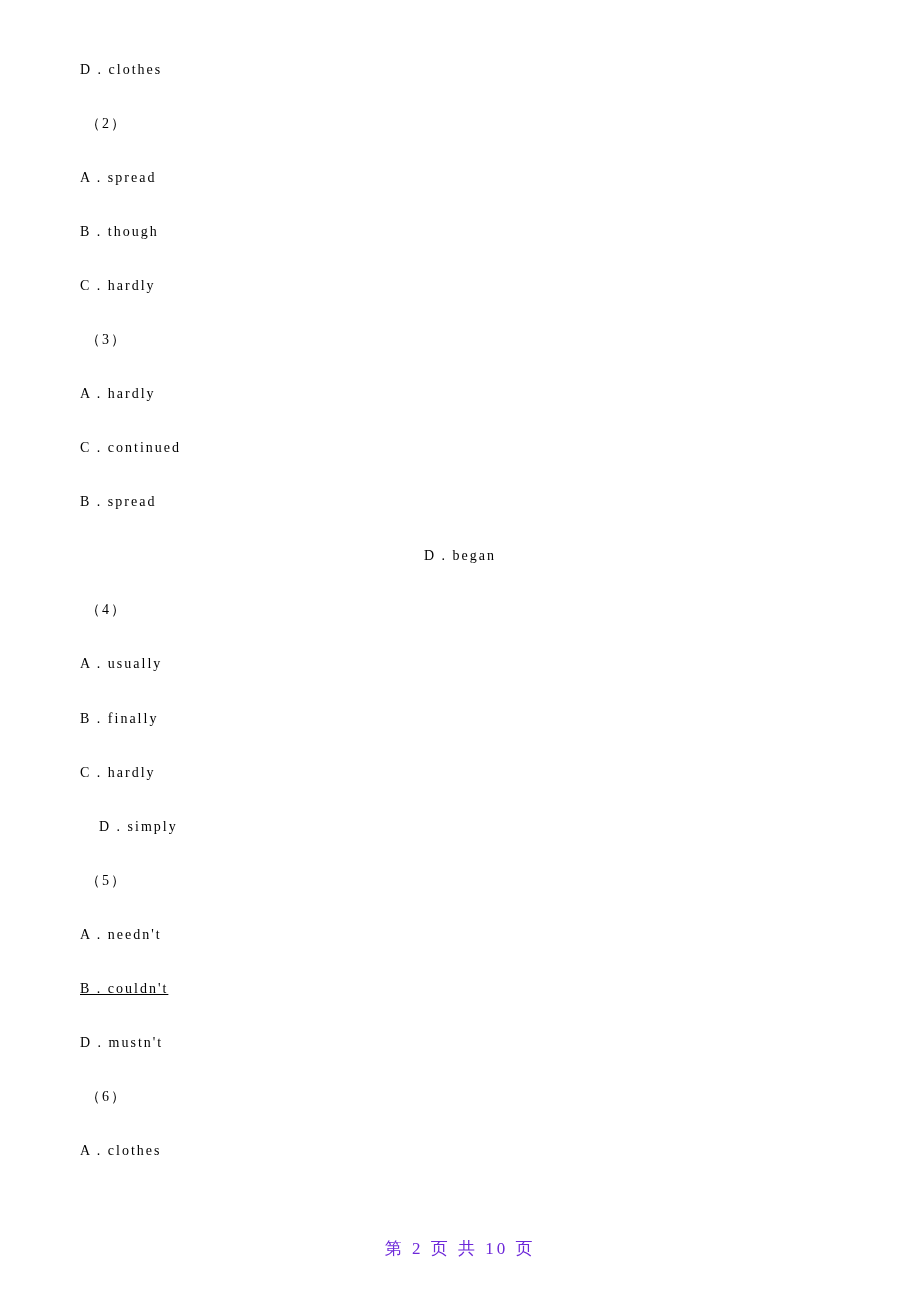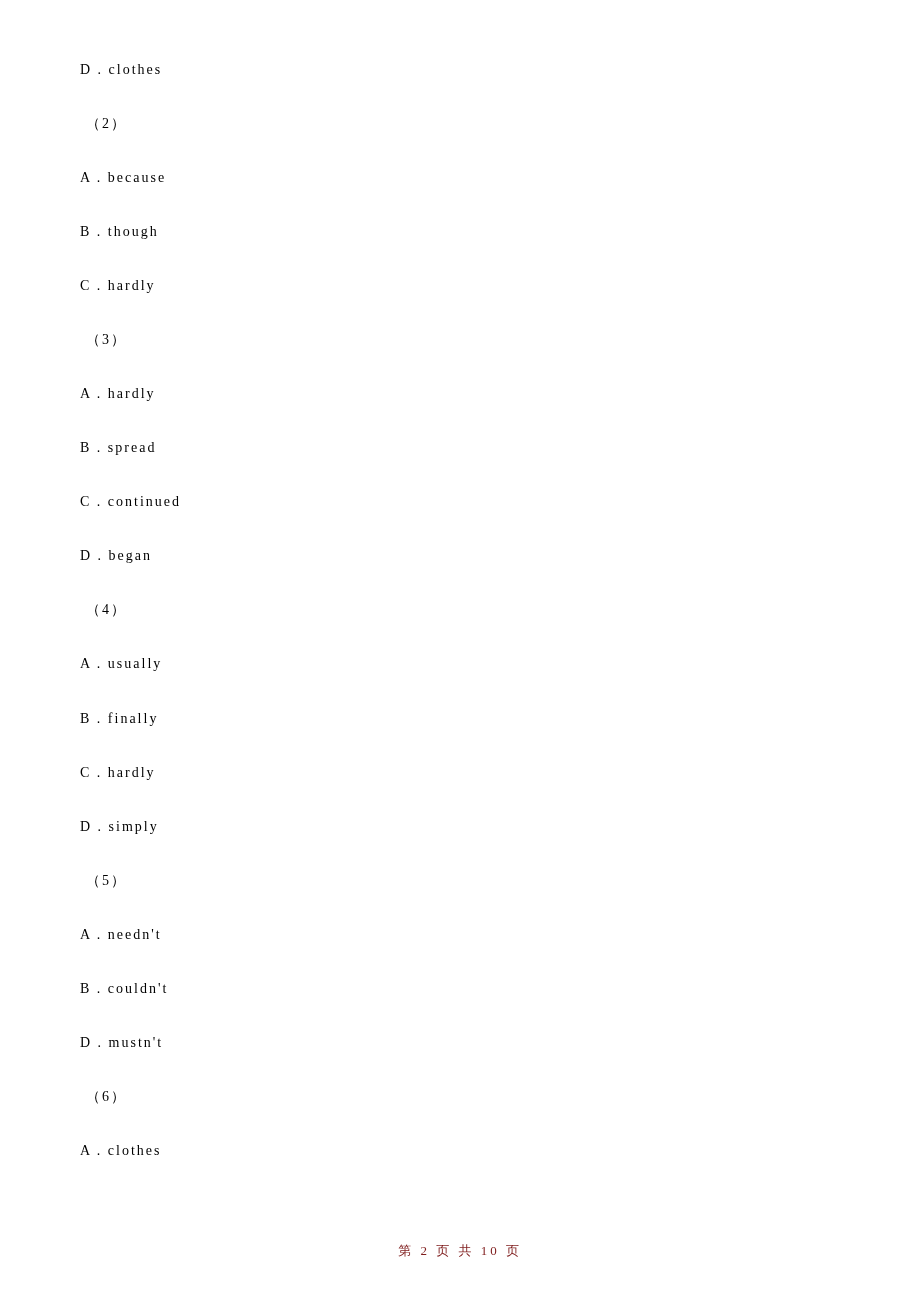--- a/index.html
+++ b/index.html
@@ -23,47 +23,47 @@
     letter-spacing: 2px;
     margin: 0 0 39px 0;
     white-space: pre;
   }
   .footer {
     position: absolute;
     left: 0;
     bottom: 42px;
     width: 100%;
     text-align: center;
-    font-size: 13px;
+    font-size: 17px;
     letter-spacing: 3px;
-    color: #7f1d1d;
+    color: #6d28d9;
     font-family: "SimSun", "宋体", serif;
   }
 </style>
 </head>
 <body>
 
 <div class="page">
   <div id="content">
       <p class="line" style="padding-left: 0px;">D . clothes</p>
       <p class="line" style="padding-left: 6px;">（2）</p>
-      <p class="line" style="padding-left: 0px;">A . because</p>
+      <p class="line" style="padding-left: 0px;">A . spread</p>
       <p class="line" style="padding-left: 0px; margin-top: 31px;">B . though</p>
       <p class="line" style="padding-left: 0px;">C . hardly</p>
       <p class="line" style="padding-left: 6px;">（3）</p>
       <p class="line" style="padding-left: 0px;">A . hardly</p>
+      <p class="line" style="padding-left: 0px;">C . continued</p>
       <p class="line" style="padding-left: 0px;">B . spread</p>
-      <p class="line" style="padding-left: 0px;">C . continued</p>
-      <p class="line" style="padding-left: 0px;">D . began</p>
+      <p class="line" style="padding-left: 0px; text-align: center;">D . began</p>
       <p class="line" style="padding-left: 6px;">（4）</p>
       <p class="line" style="padding-left: 0px;">A . usually</p>
       <p class="line" style="padding-left: 0px; margin-top: 40px;">B . finally</p>
       <p class="line" style="padding-left: 0px; margin-top: 26px;">C . hardly</p>
-      <p class="line" style="padding-left: 0px;">D . simply</p>
+      <p class="line" style="padding-left: 0px; margin-left: 19px;">D . simply</p>
       <p class="line" style="padding-left: 6px;">（5）</p>
       <p class="line" style="padding-left: 0px;">A . needn't</p>
-      <p class="line" style="padding-left: 0px;">B . couldn't</p>
+      <p class="line" style="padding-left: 0px; text-decoration: underline;">B . couldn't</p>
       <p class="line" style="padding-left: 0px;">D . mustn't</p>
       <p class="line" style="padding-left: 6px;">（6）</p>
       <p class="line" style="padding-left: 0px;">A . clothes</p>
     </div>
   <div class="footer">第 2 页 共 10 页</div>
 </div>
 
 </body></html>

